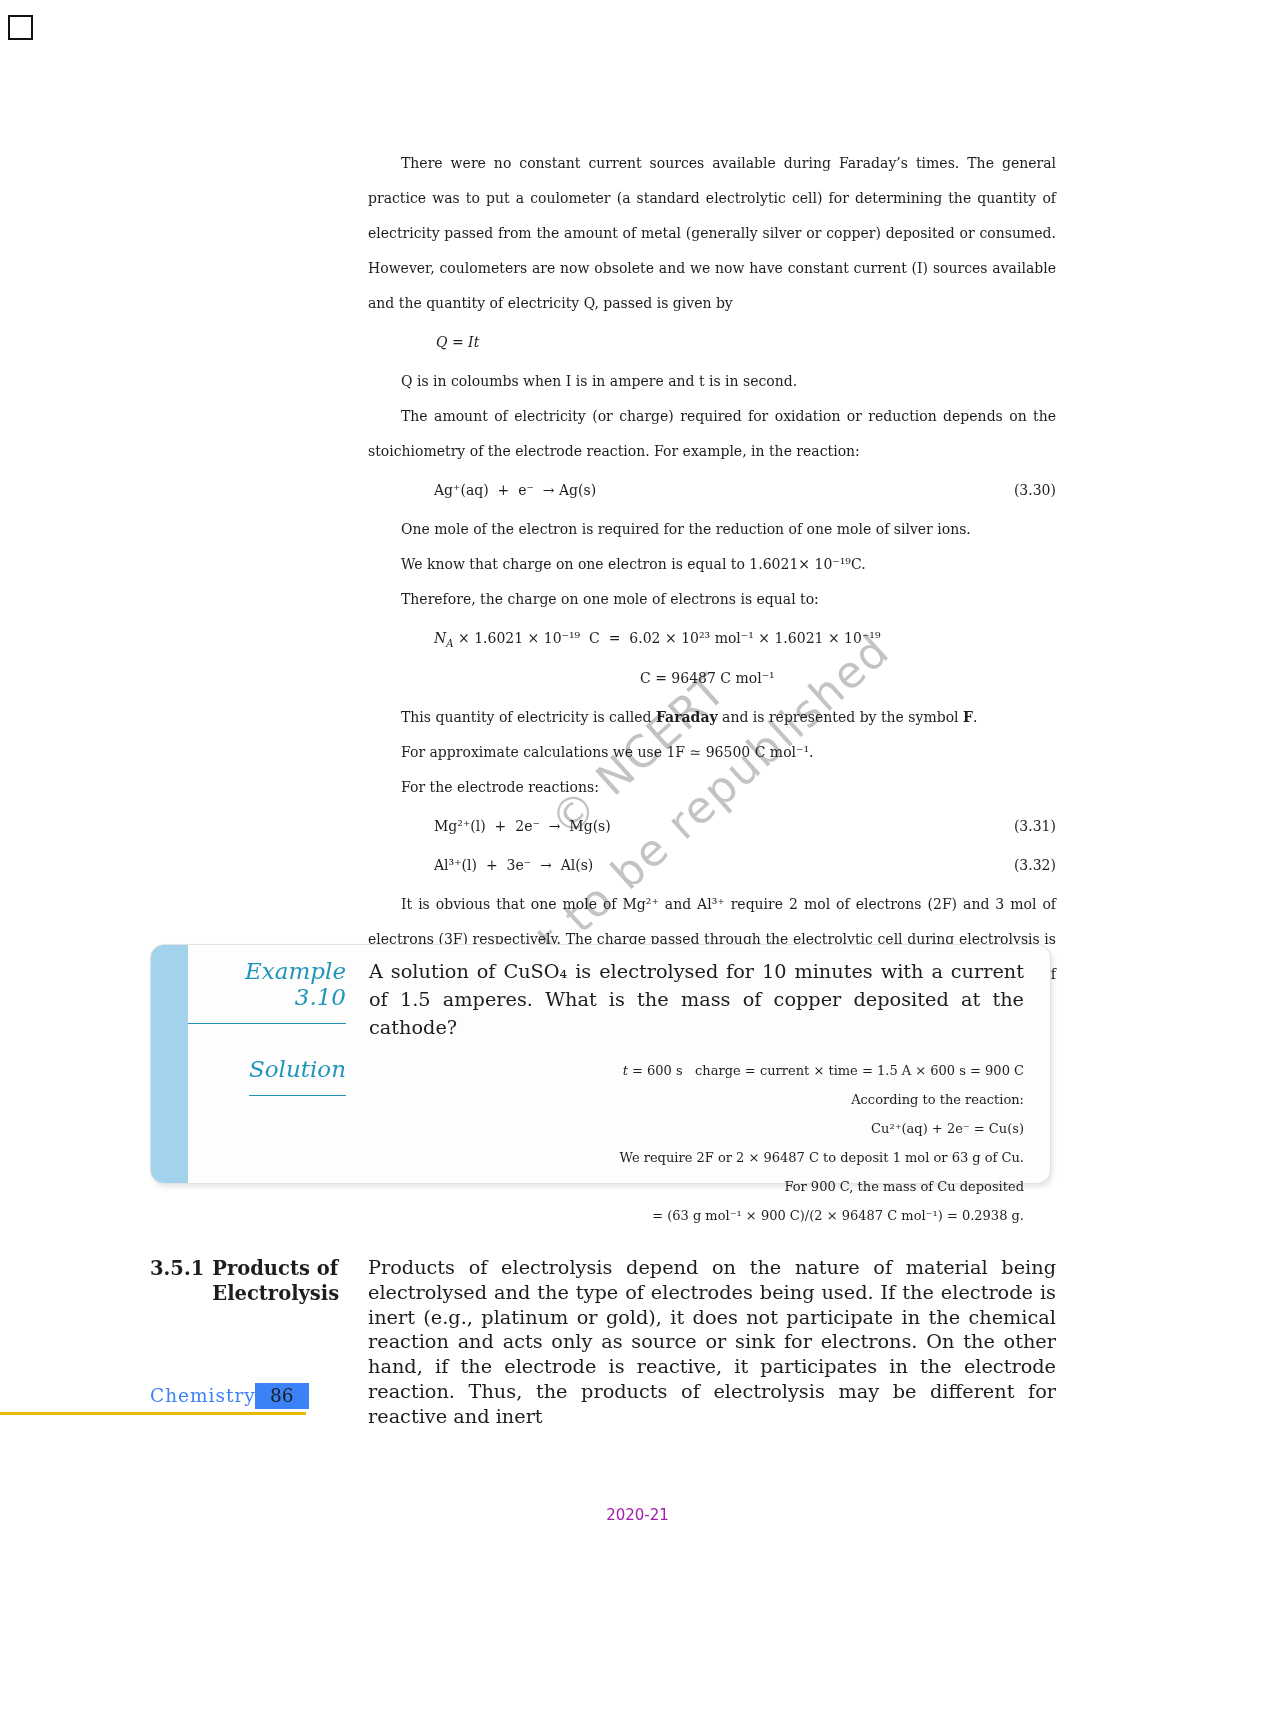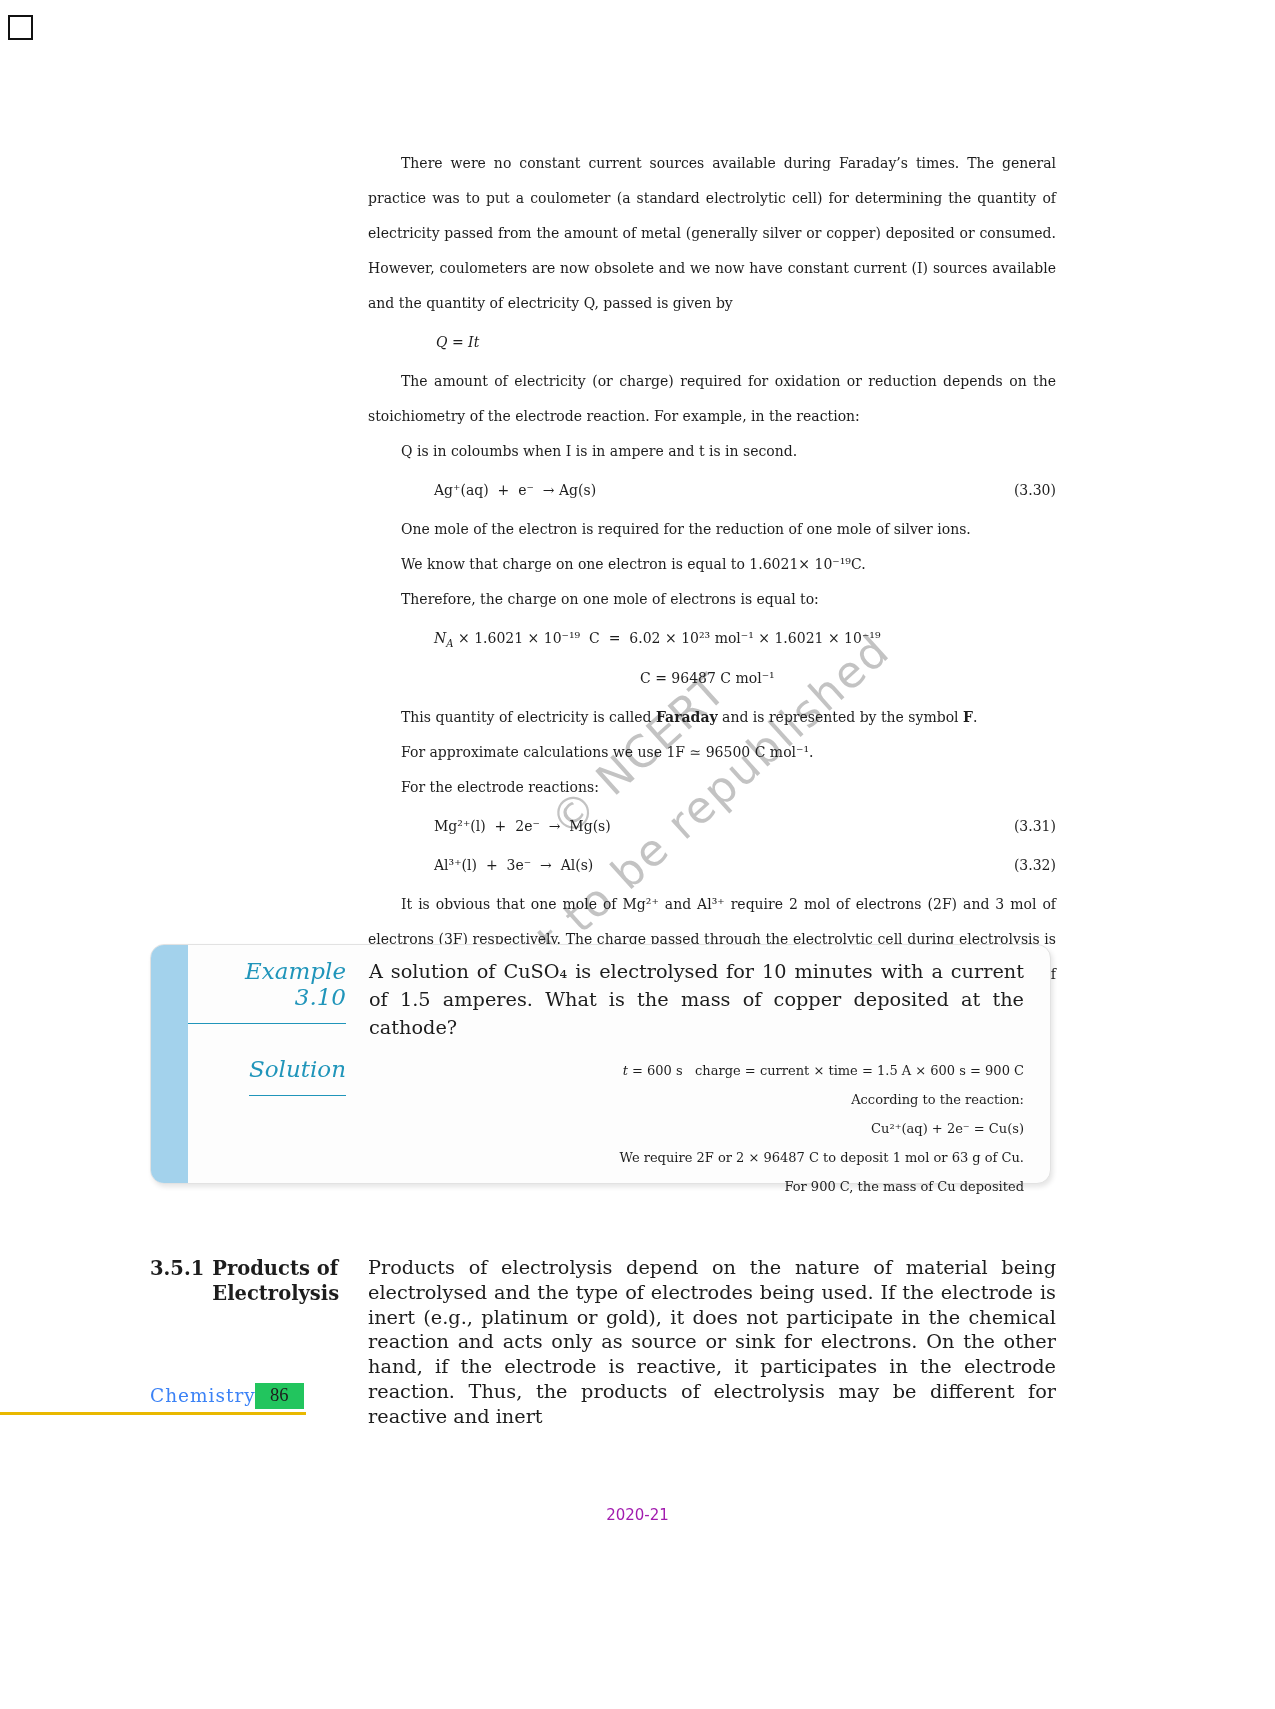--- a/index.html
+++ b/index.html
@@ -140,22 +140,22 @@
   <div class="corner-mark"></div>
 
   <div class="watermark">
     <div>© NCERT</div>
     <div>not to be republished</div>
   </div>
 
   <div class="main-text">
     <p class="indent">There were no constant current sources available during Faraday’s times. The general practice was to put a coulometer (a standard electrolytic cell) for determining the quantity of electricity passed from the amount of metal (generally silver or copper) deposited or consumed. However, coulometers are now obsolete and we now have constant current (I) sources available and the quantity of electricity Q, passed is given by</p>
     <div class="eq eq-q">Q = It</div>
+    <p class="indent">Q is in coloumbs when I is in ampere and t is in second.</p>
     <p class="indent">The amount of electricity (or charge) required for oxidation or reduction depends on the stoichiometry of the electrode reaction. For example, in the reaction:</p>
-    <p class="indent">Q is in coloumbs when I is in ampere and t is in second.</p>
     <div class="eq">
       <span>Ag⁺(aq)  +  e⁻  → Ag(s)</span>
       <span class="num">(3.30)</span>
     </div>
     <p class="indent">One mole of the electron is required for the reduction of one mole of silver ions.</p>
     <p class="indent">We know that charge on one electron is equal to 1.6021× 10⁻¹⁹C.</p>
     <p class="indent">Therefore, the charge on one mole of electrons is equal to:</p>
     <div class="eq-na"><span class="ital">N</span><sub class="small">A</sub><span> × 1.6021 × 10⁻¹⁹  C  =  6.02 × 10²³ mol⁻¹ × 1.6021 × 10⁻¹⁹</span></div>
     <div class="eq-na2">C = 96487 C mol⁻¹</div>
     <p class="indent"><span>This quantity of electricity is called </span><span class="bold">Faraday</span><span> and is represented by the symbol </span><span class="bold">F</span><span>.</span></p>
@@ -184,31 +184,32 @@
       <div class="ex-row sol-row">
         <div class="ex-label-col">
           <span class="script-label teal" style="color: rgb(32, 149, 186); border-bottom: 1.5px solid rgb(32, 149, 186);">Solution</span>
         </div>
         <div class="sol-text">
           <div class="sol-line"><span class="ital">t</span><span> = 600 s   charge = current × time = 1.5 A × 600 s = 900 C</span></div>
           <div class="sol-line">According to the reaction:</div>
           <div class="sol-line">Cu²⁺(aq) + 2e⁻ = Cu(s)</div>
           <div class="sol-line">We require 2F or 2 × 96487 C to deposit 1 mol or 63 g of Cu.</div>
           <div class="sol-line">For 900 C, the mass of Cu deposited</div>
+          <div class="sol-line indent">= (63 g mol⁻¹ × 900 C)/(2 × 96487 C mol⁻¹) = 0.2938 g.</div>
         </div>
       </div>
     </div>
   </div>
 
   <div class="section-row">
     <div class="section-heading">
       <span class="section-number">3.5.1</span>
       <span class="section-title">Products of Electrolysis</span>
     </div>
     <div class="section-body">Products of electrolysis depend on the nature of material being electrolysed and the type of electrodes being used. If the electrode is inert (e.g., platinum or gold), it does not participate in the chemical reaction and acts only as source or sink for electrons. On the other hand, if the electrode is reactive, it participates in the electrode reaction. Thus, the products of electrolysis may be different for reactive and inert</div>
   </div>
 
   <div class="footer-book">Chemistry</div>
-  <div class="page-num-badge" style="background: #22c55e; font-family: Liberation Serif, serif;">86</div>
+  <div class="page-num-badge" style="background: #3b82f6;">86</div>
   <div class="footer-rule" style="background: rgb(233, 184, 0);"></div>
   <div class="print-year">2020-21</div>
 
 </div>
 
 </body></html>

